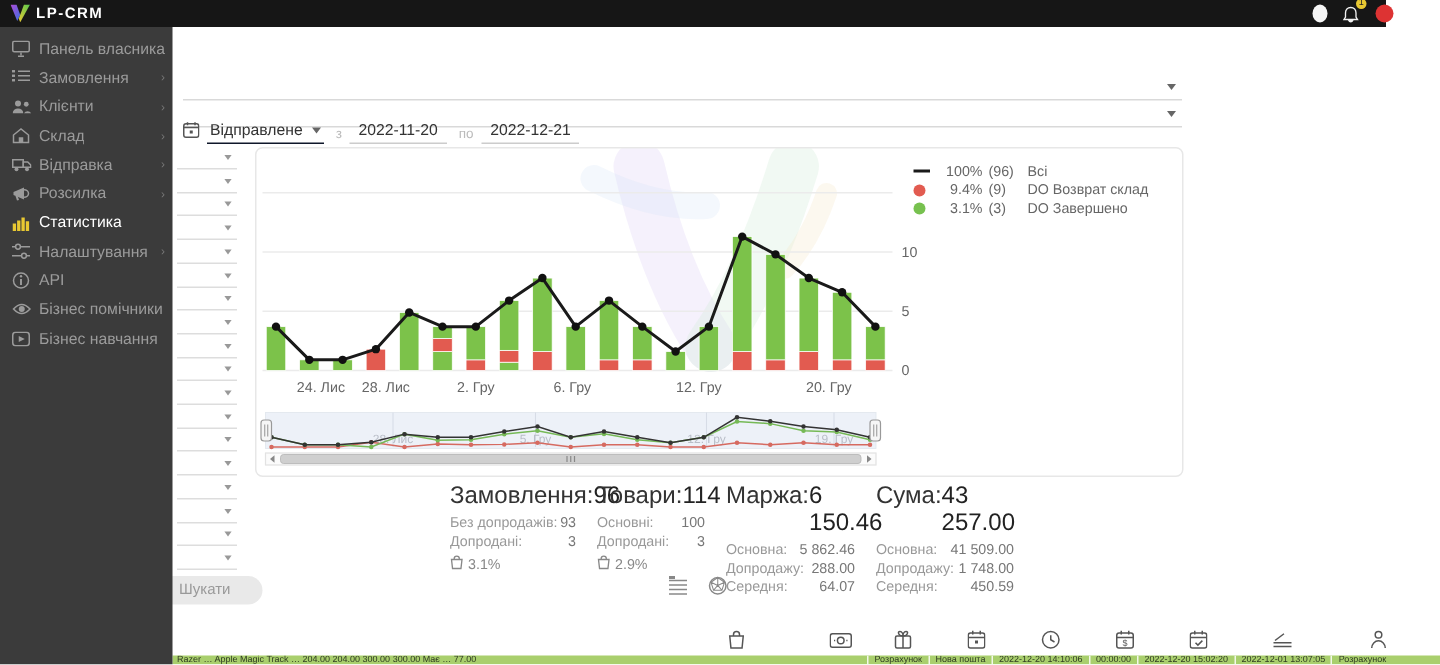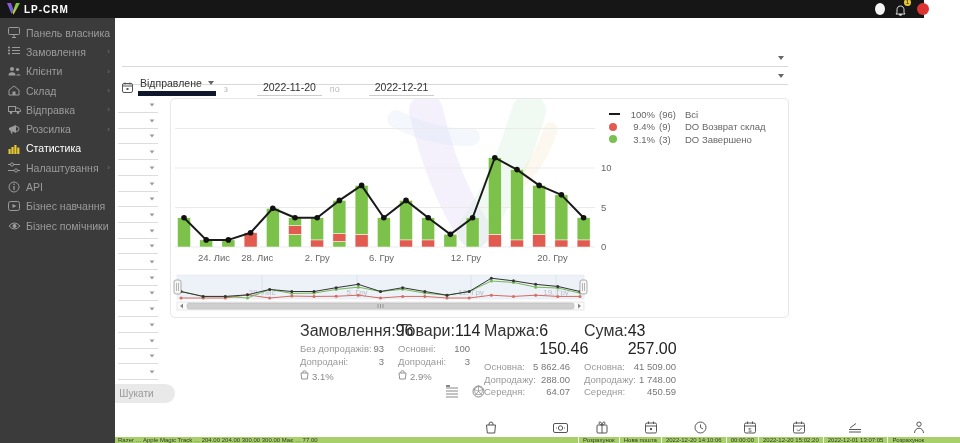--- a/index.html
+++ b/index.html
@@ -25,24 +25,24 @@
 
   
   .main{position:absolute;left:115px;top:18px;width:845px;height:425px;background:#fff;}
 
   .wide-select{position:absolute;left:7px;width:666px;height:16px;border-bottom:1px solid #d9d9d9;cursor:pointer;}
   .caret{position:absolute;right:4px;top:6px;width:0;height:0;border-left:3.5px solid transparent;border-right:3.5px solid transparent;border-top:4px solid #666;}
   .caret.lite{border-top-color:#999;}
 
   .date-row{position:absolute;left:7px;top:60px;height:18px;display:flex;align-items:flex-end;font-size:10.5px;color:#333;}
   .cal-ico{margin-right:5px;margin-bottom:1px;}
-  .date-type{border-bottom:5px solid #0f172a;padding:0 14px 2px 2px;position:relative;cursor:pointer;}
+  .date-type{border-bottom:1px solid #0f172a;padding:0 14px 2px 2px;position:relative;cursor:pointer;}
   .date-type .caret{right:2px;top:4px;}
   .conj{color:#bbb;font-size:9px;margin:0 5px 2px 8px;}
-  .date-input{border-bottom:1px solid #ccc;padding:0 6px 2px 6px;cursor:text;margin-left:24px;}
+  .date-input{border-bottom:1px solid #ccc;padding:0 6px 2px 6px;cursor:text;}
 
   .mini-select{position:absolute;left:3px;width:40px;height:13px;border-bottom:1px solid #ddd;cursor:pointer;}
   .mini-select .caret{right:3px;top:4px;transform:scale(.8);}
 
   .search-pill{position:absolute;left:-17px;top:366px;width:77px;height:19px;background:#e9e9e9;border-radius:10px;color:#999;font-size:10px;text-align:center;line-height:19px;cursor:pointer;z-index:1;}
 
   
   .card{position:absolute;left:55px;top:80px;width:617px;height:218px;background:#fff;border:1px solid #e7e7e7;border-radius:5px;}
   #main-chart{position:absolute;left:0;top:0;}
   .legend{position:absolute;left:438px;top:9px;font-size:9.5px;color:#666;z-index:3;}
@@ -208,35 +208,35 @@
           <svg width="12" height="12" viewBox="0 0 12 12">
             <circle cx="6" cy="6" r="5" fill="none" stroke="#9b9b9b"></circle>
             <line x1="6" y1="5" x2="6" y2="9" stroke="#9b9b9b" stroke-width="1.3"></line>
             <circle cx="6" cy="3.2" r="0.8" fill="#9b9b9b"></circle>
           </svg>
         </span>
         <span class="nav-label">API</span>
       </div>
       <div class="nav-item">
         <span class="nav-icon">
+          <svg width="13" height="10" viewBox="0 0 13 10">
+            <path d="M1,5 Q6.5,-1 12,5 Q6.5,11 1,5 Z" fill="none" stroke="#9b9b9b"></path>
+            <circle cx="6.5" cy="5" r="2" fill="#9b9b9b"></circle>
+          </svg>
+        </span>
+        <span class="nav-label">Бізнес помічники</span>
+      </div>
+      <div class="nav-item">
+        <span class="nav-icon">
           <svg width="12" height="10" viewBox="0 0 12 10">
             <rect x="0.5" y="0.5" width="11" height="9" rx="2" fill="none" stroke="#9b9b9b"></rect>
             <path d="M4.5,3 L8.5,5 L4.5,7 Z" fill="#9b9b9b"></path>
           </svg>
         </span>
         <span class="nav-label">Бізнес навчання</span>
-      </div>
-      <div class="nav-item">
-        <span class="nav-icon">
-          <svg width="13" height="10" viewBox="0 0 13 10">
-            <path d="M1,5 Q6.5,-1 12,5 Q6.5,11 1,5 Z" fill="none" stroke="#9b9b9b"></path>
-            <circle cx="6.5" cy="5" r="2" fill="#9b9b9b"></circle>
-          </svg>
-        </span>
-        <span class="nav-label">Бізнес помічники</span>
       </div>
     </div>
 
   <div class="main">
 
     <div class="wide-select" style="top:32px;">
         <span class="caret"></span>
       </div>
     <div class="wide-select" style="top:50px;">
         <span class="caret"></span>

